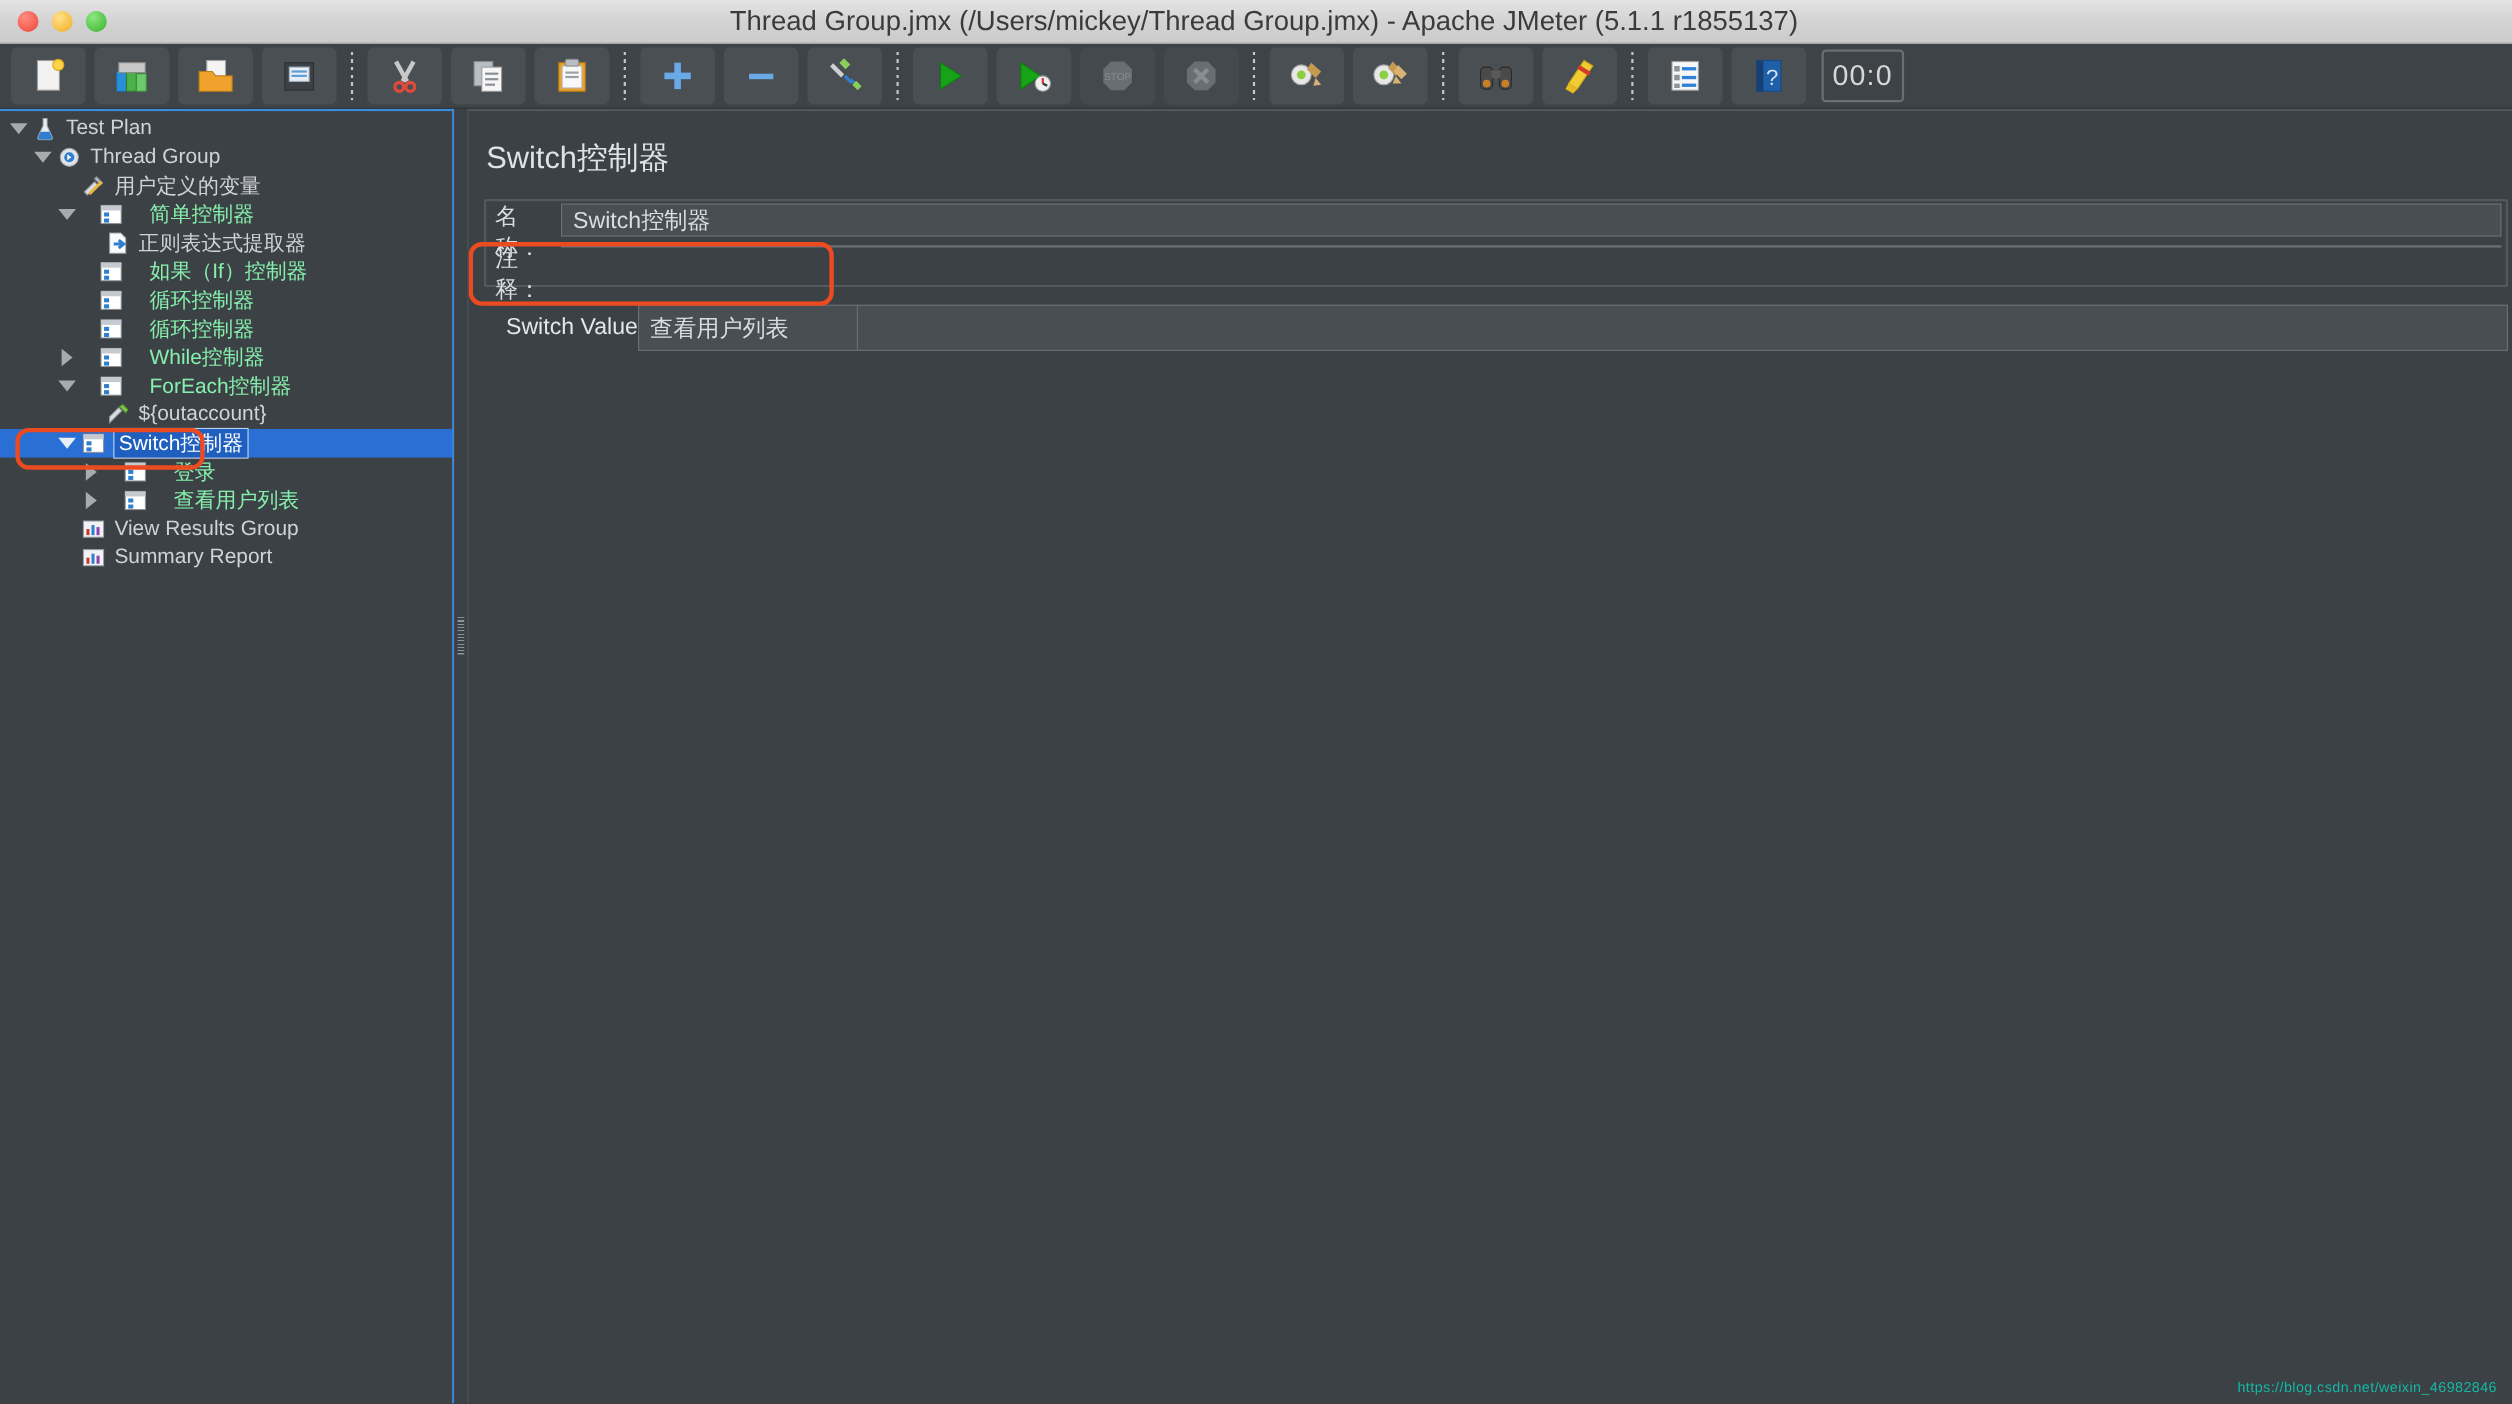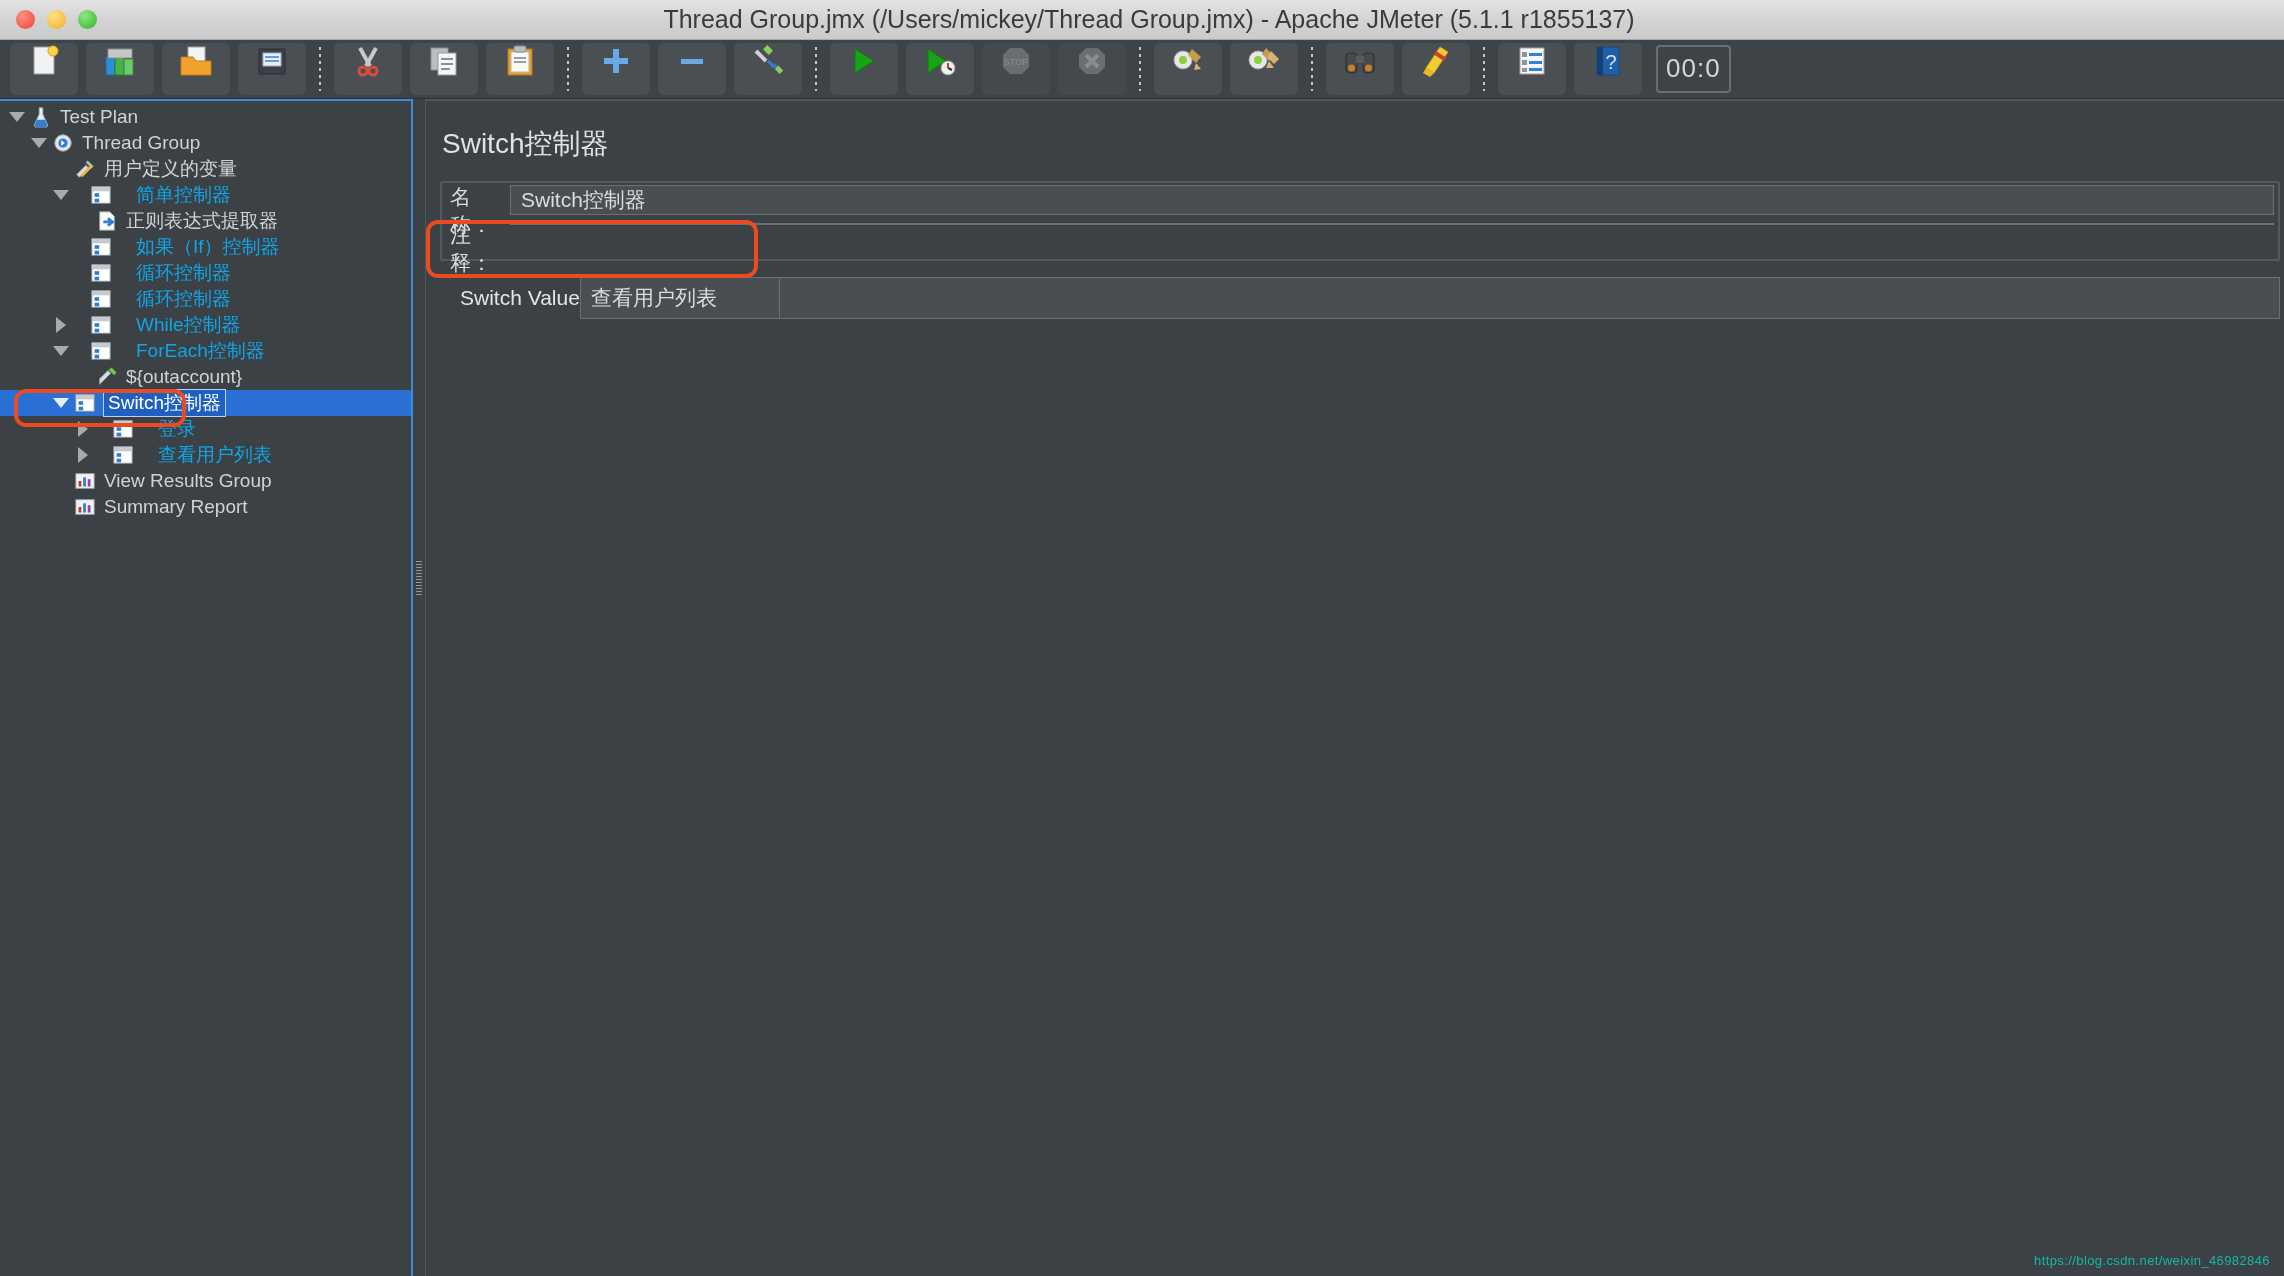--- a/index.html
+++ b/index.html
@@ -46,21 +46,21 @@
     padding: 0 6px;
     gap: 0px;
     border-bottom: 1px solid #2c3033;
     overflow: hidden;
   }
   .tbtn {
     width: 68px; height: 52px;
     margin: 0 4px;
     background: #4a4f53;
     border-radius: 6px;
-    display: flex; justify-content: center;
+    display: flex; align-items: center; justify-content: center;
     position: relative;
     flex: 0 0 auto;
   }
   .tbtn.disabled { opacity: .55; }
   .tsep {
     width: 2px; height: 44px; margin: 0 9px;
     flex: 0 0 auto;
     background-image: repeating-linear-gradient(to bottom, #c6c6c6 0px, #c6c6c6 3px, transparent 3px, transparent 7px);
   }
   .timer {
@@ -115,21 +115,21 @@
   
   .tree { padding-top: 3px; }
   .node {
     height: 26px;
     display: flex; align-items: center;
     font-size: 19px;
     color: #cfd3d6;
     white-space: nowrap;
     position: relative;
   }
-  .node.dim { color: #0ea5e9; gap: 16px; }
+  .node.dim { color: #86efac; gap: 16px; }
   .node.selected {
     background: #2a6fd4;
     color: #ffffff;
   }
   .node .twisty {
     width: 22px; flex: 0 0 22px;
     display: flex; align-items: center; justify-content: center;
   }
   .node .twisty i { display:block; width:0; height:0; }
   .tri-down { border-left: 8px solid transparent; border-right: 8px solid transparent; border-top: 10px solid #a7abae; }

